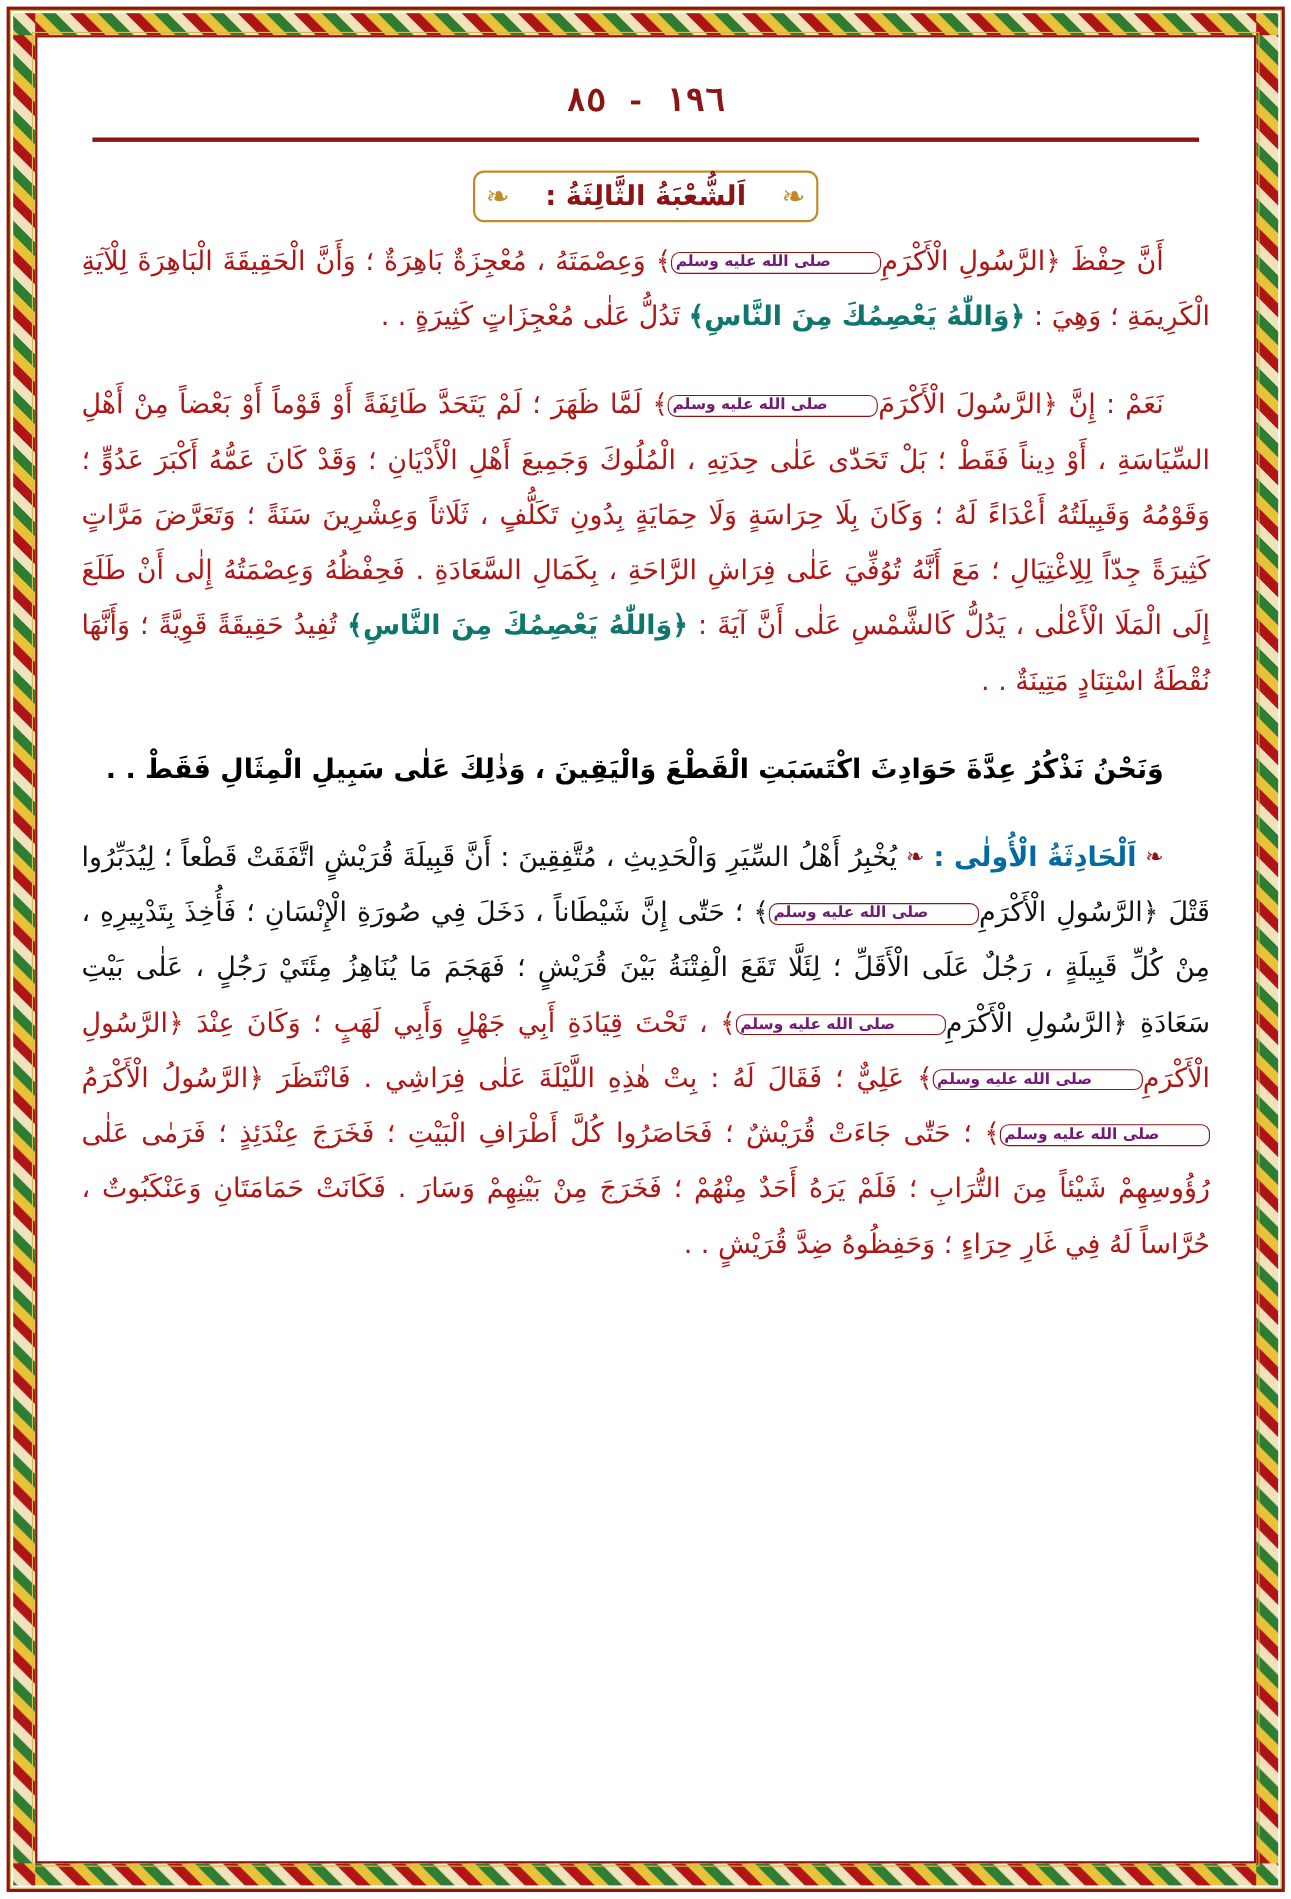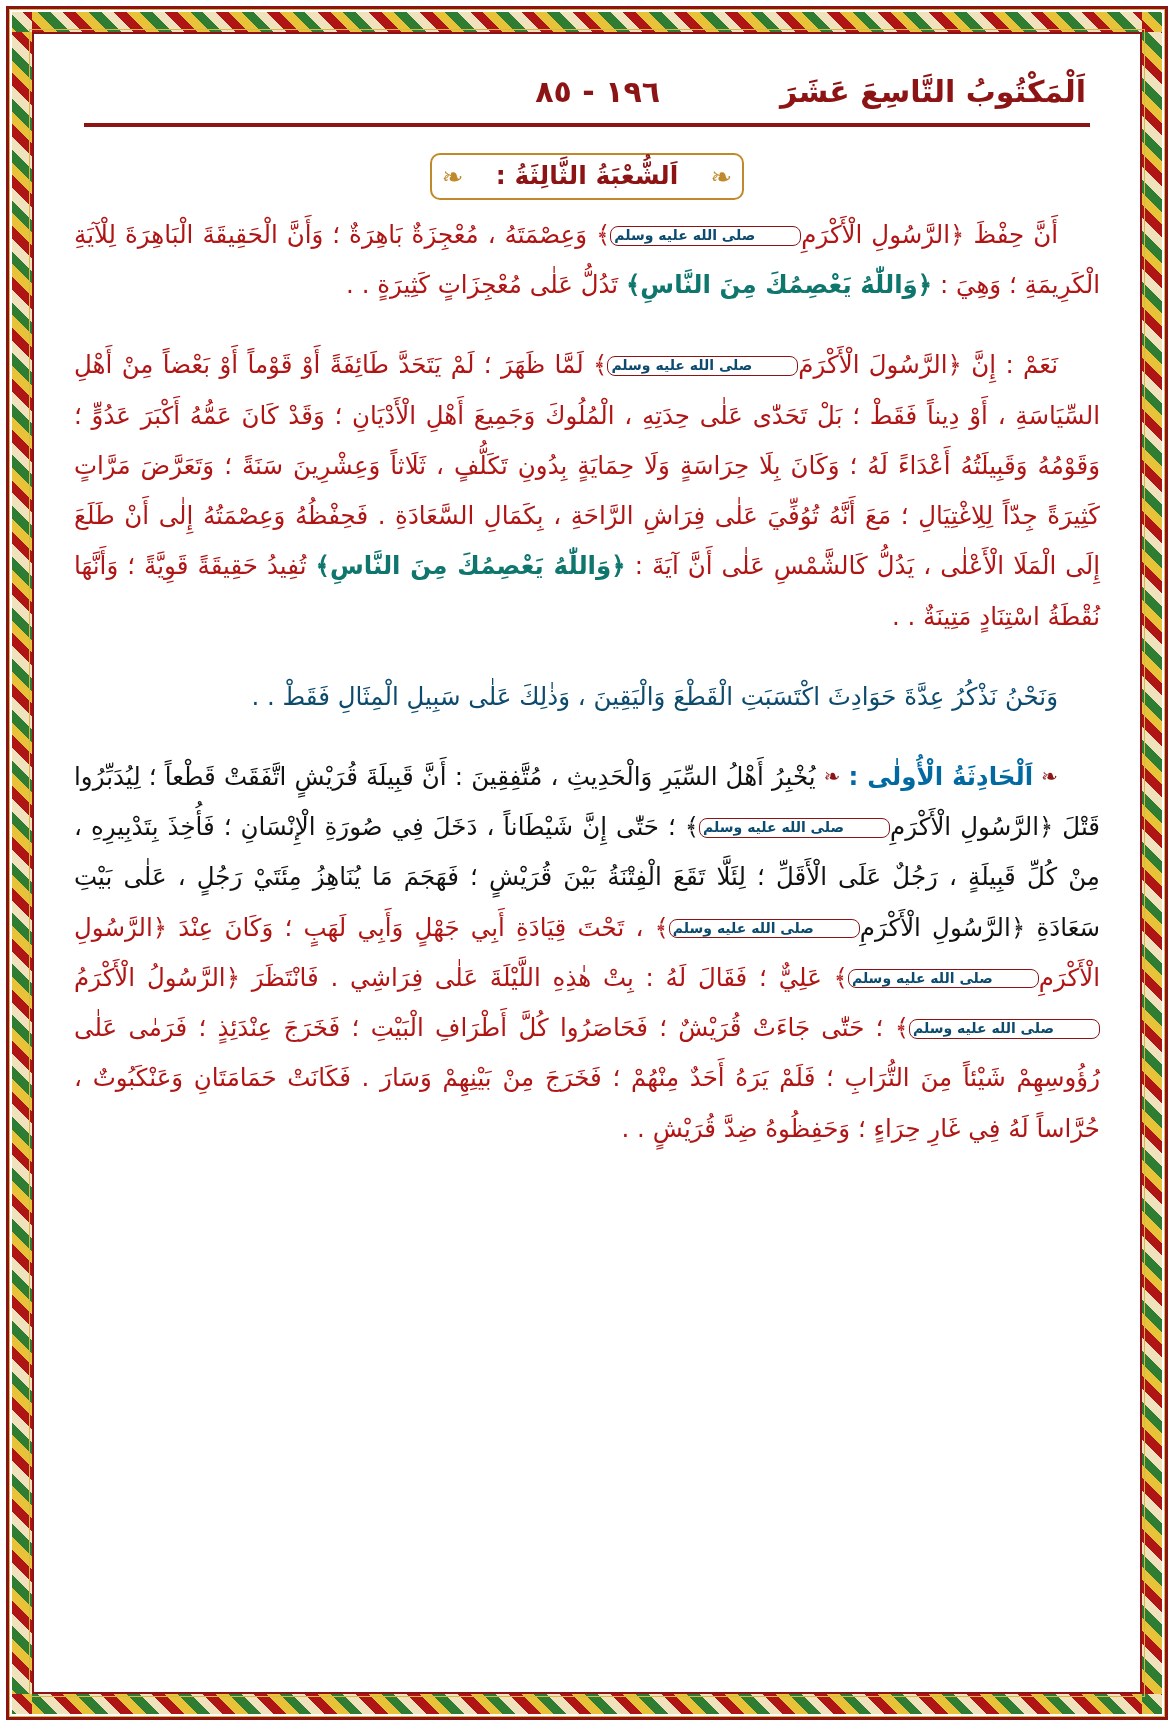--- a/index.html
+++ b/index.html
@@ -66,23 +66,24 @@
     top: 48px;
     bottom: 48px;
     box-sizing: border-box;
     padding: 18px 22px 0 22px;
   }
 
   .header-row {
     display: flex;
     flex-direction: row-reverse;
     align-items: baseline;
-    justify-content: flex-end;
+    justify-content: center;
     padding: 0 14px;
     margin-top: 8px;
+    font-family: Liberation Mono, monospace;
   }
   .page-number {
     color: #8c1414;
     font-size: 30px;
     font-weight: bold;
     letter-spacing: 1px;
     direction: rtl;
   }
   .header-title {
     color: #8c1414;
@@ -135,35 +136,36 @@
     margin: 0 0 0 0;
     font-size: 24.5px;
     line-height: 2.05;
     color: #b01515;
     text-align: justify;
     text-align-last: right;
   }
   p.para.indent { text-indent: 42px; }
   p.gap { margin-top: 30px; }
   p.black {
-    color: #0c4a6e;
+    color: #000000;
+    font-weight: bold;
   }
   .q {
     color: #0f766e;
     font-weight: bold;
   }
   .heading-inline {
     color: #0369a1;
     font-weight: bold;
   }
   .black-seg { color: #111111; }
   .sallam {
     display: inline-block;
     font-size: 14px;
-    color: #0c4a6e;
+    color: #701a75;
     border: 1px solid #8c1414;
     border-radius: 8px;
     padding: 0 3px;
     vertical-align: 3px;
     letter-spacing: -1px;
     line-height: 1.25;
     font-weight: bold;
   }
   .floret {
     color: #8c1414;
@@ -179,21 +181,20 @@
   <div class="border-outer"></div>
   <div class="border-band"></div>
   <div class="border-hairline-1"></div>
   <div class="border-hairline-2"></div>
   <div class="border-band-inner"></div>
 
   <div class="content">
 
     <div class="header-row">
       <span class="page-number">١٩٦ - ٨٥</span>
-      <span class="header-title">اَلْمَكْتُوبُ التَّاسِعَ عَشَرَ</span>
     </div>
     <div class="header-rule"></div>
 
     <div class="cartouche-wrap">
       <div class="cartouche">
         <span class="orn right">❧</span>
         <span>اَلشُّعْبَةُ الثَّالِثَةُ :</span>
         <span class="orn left">❧</span>
       </div>
     </div>

